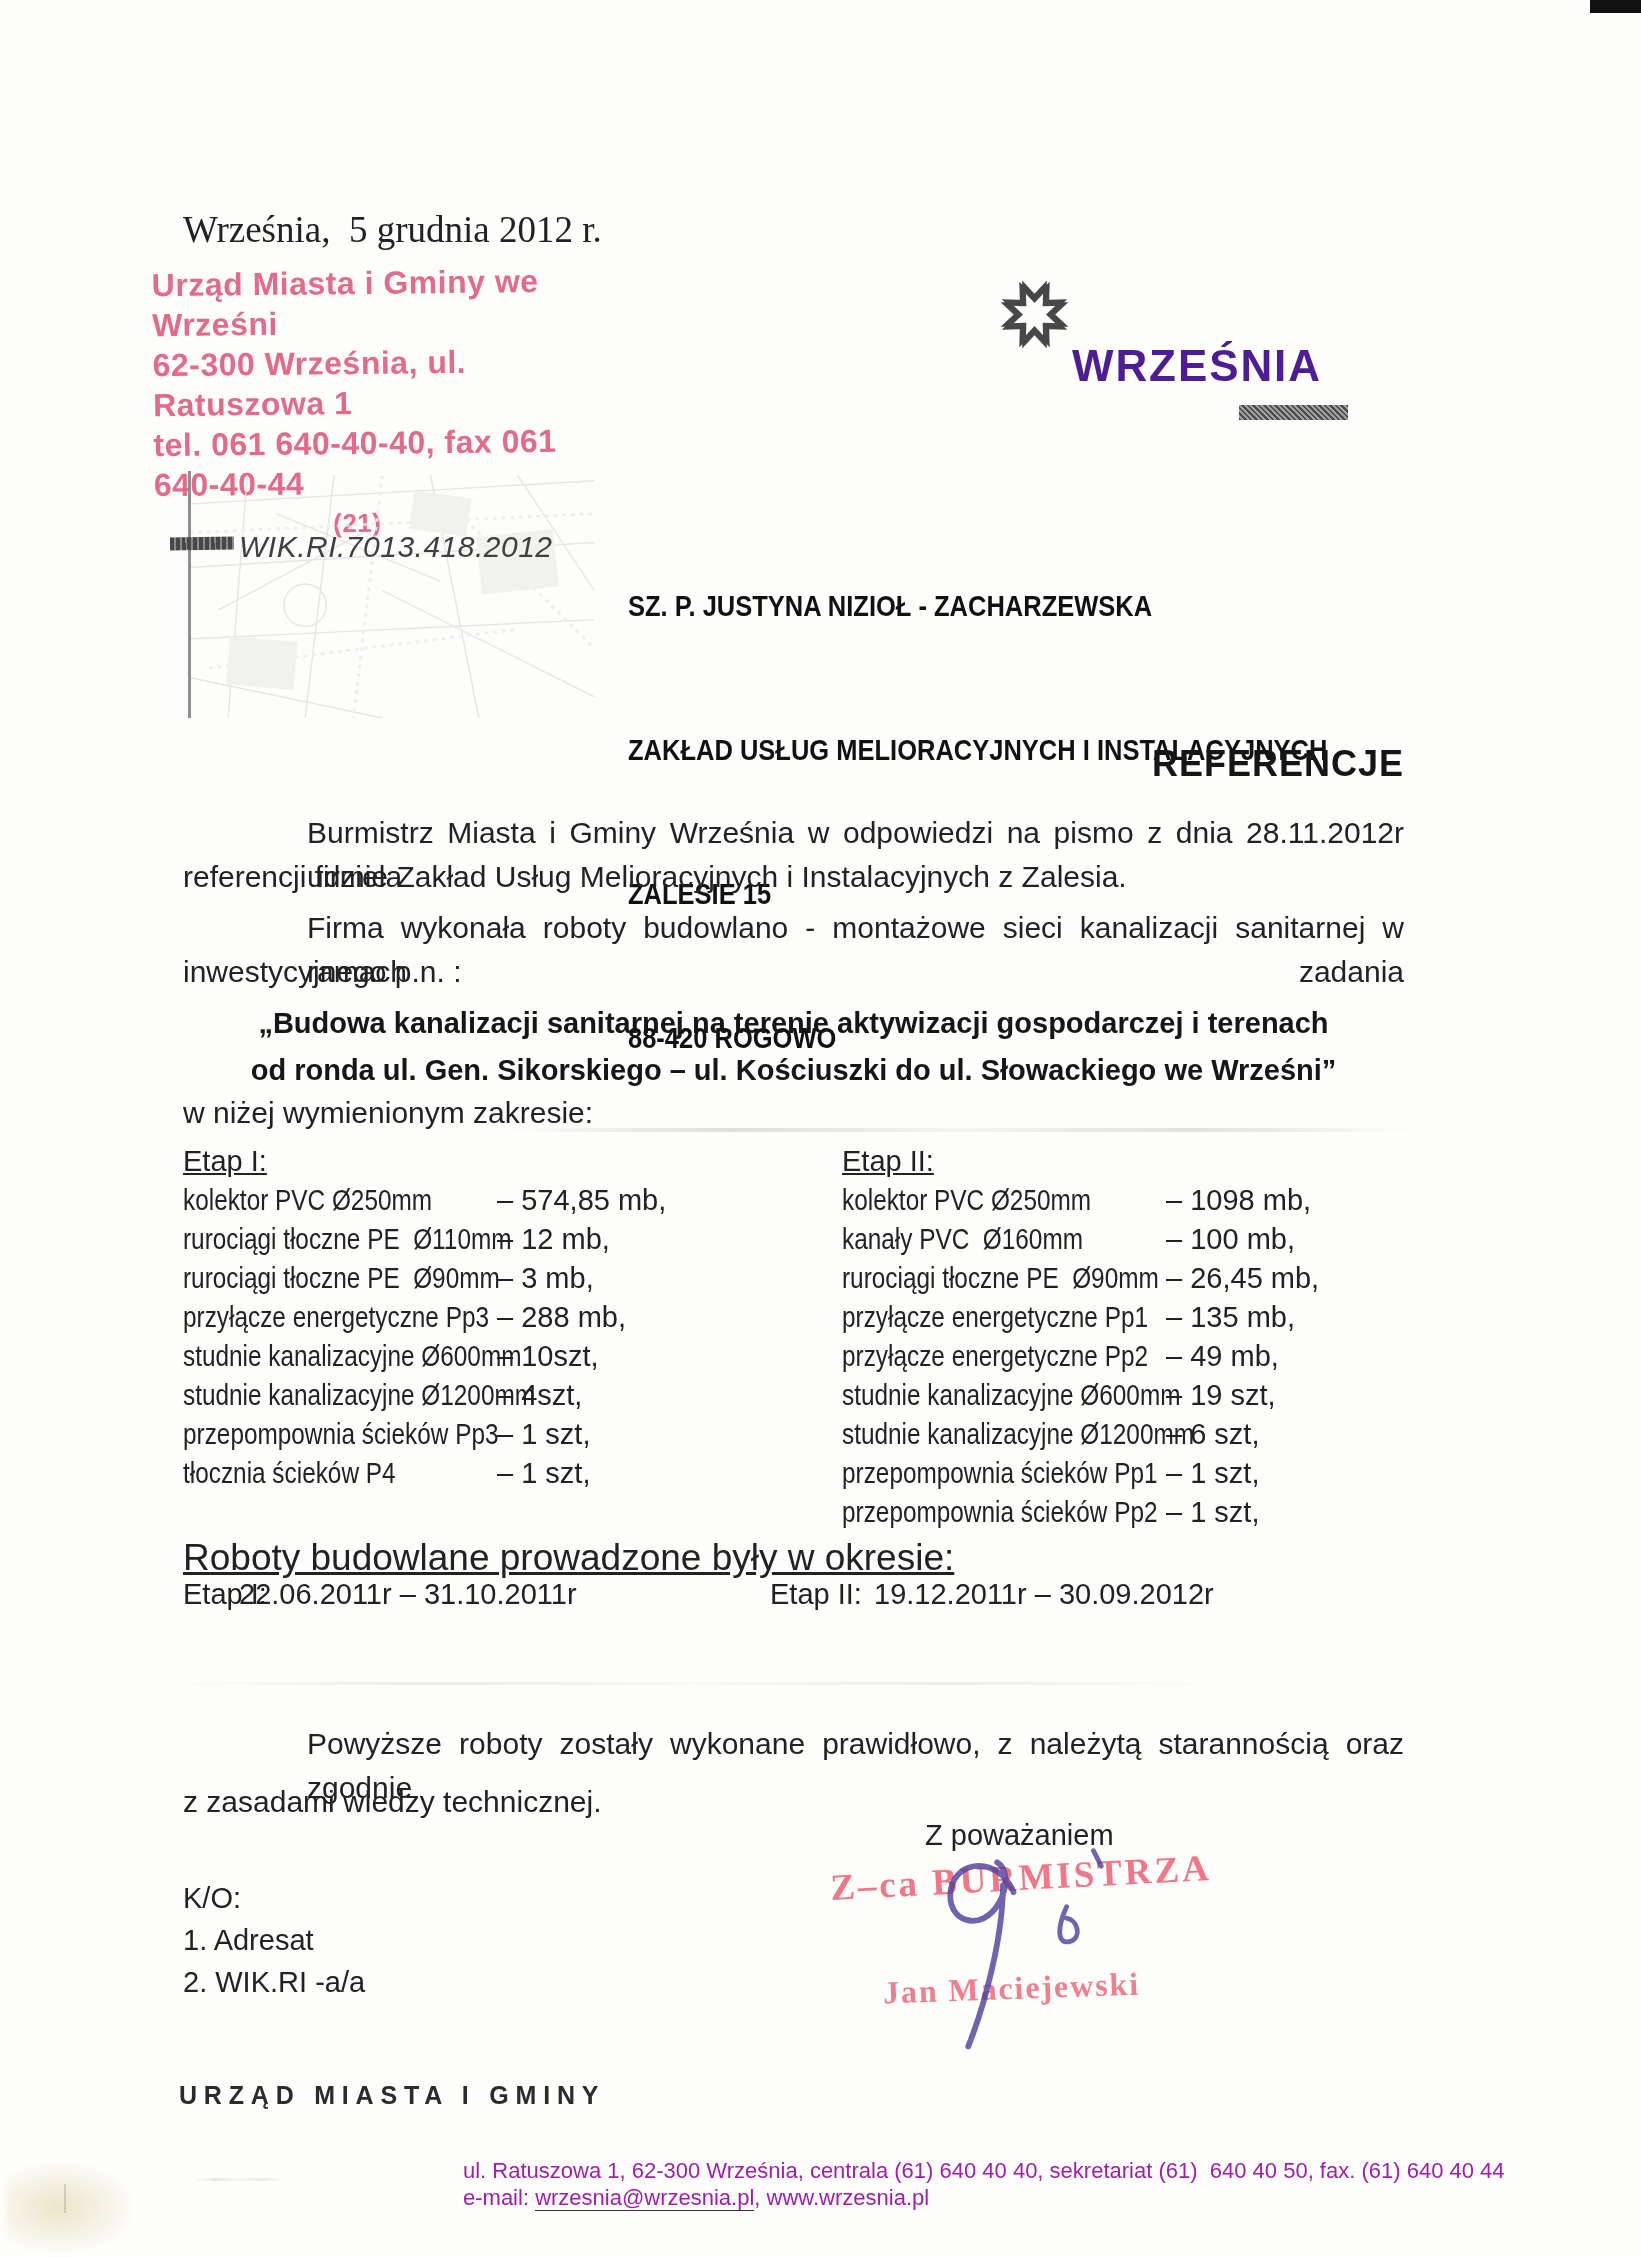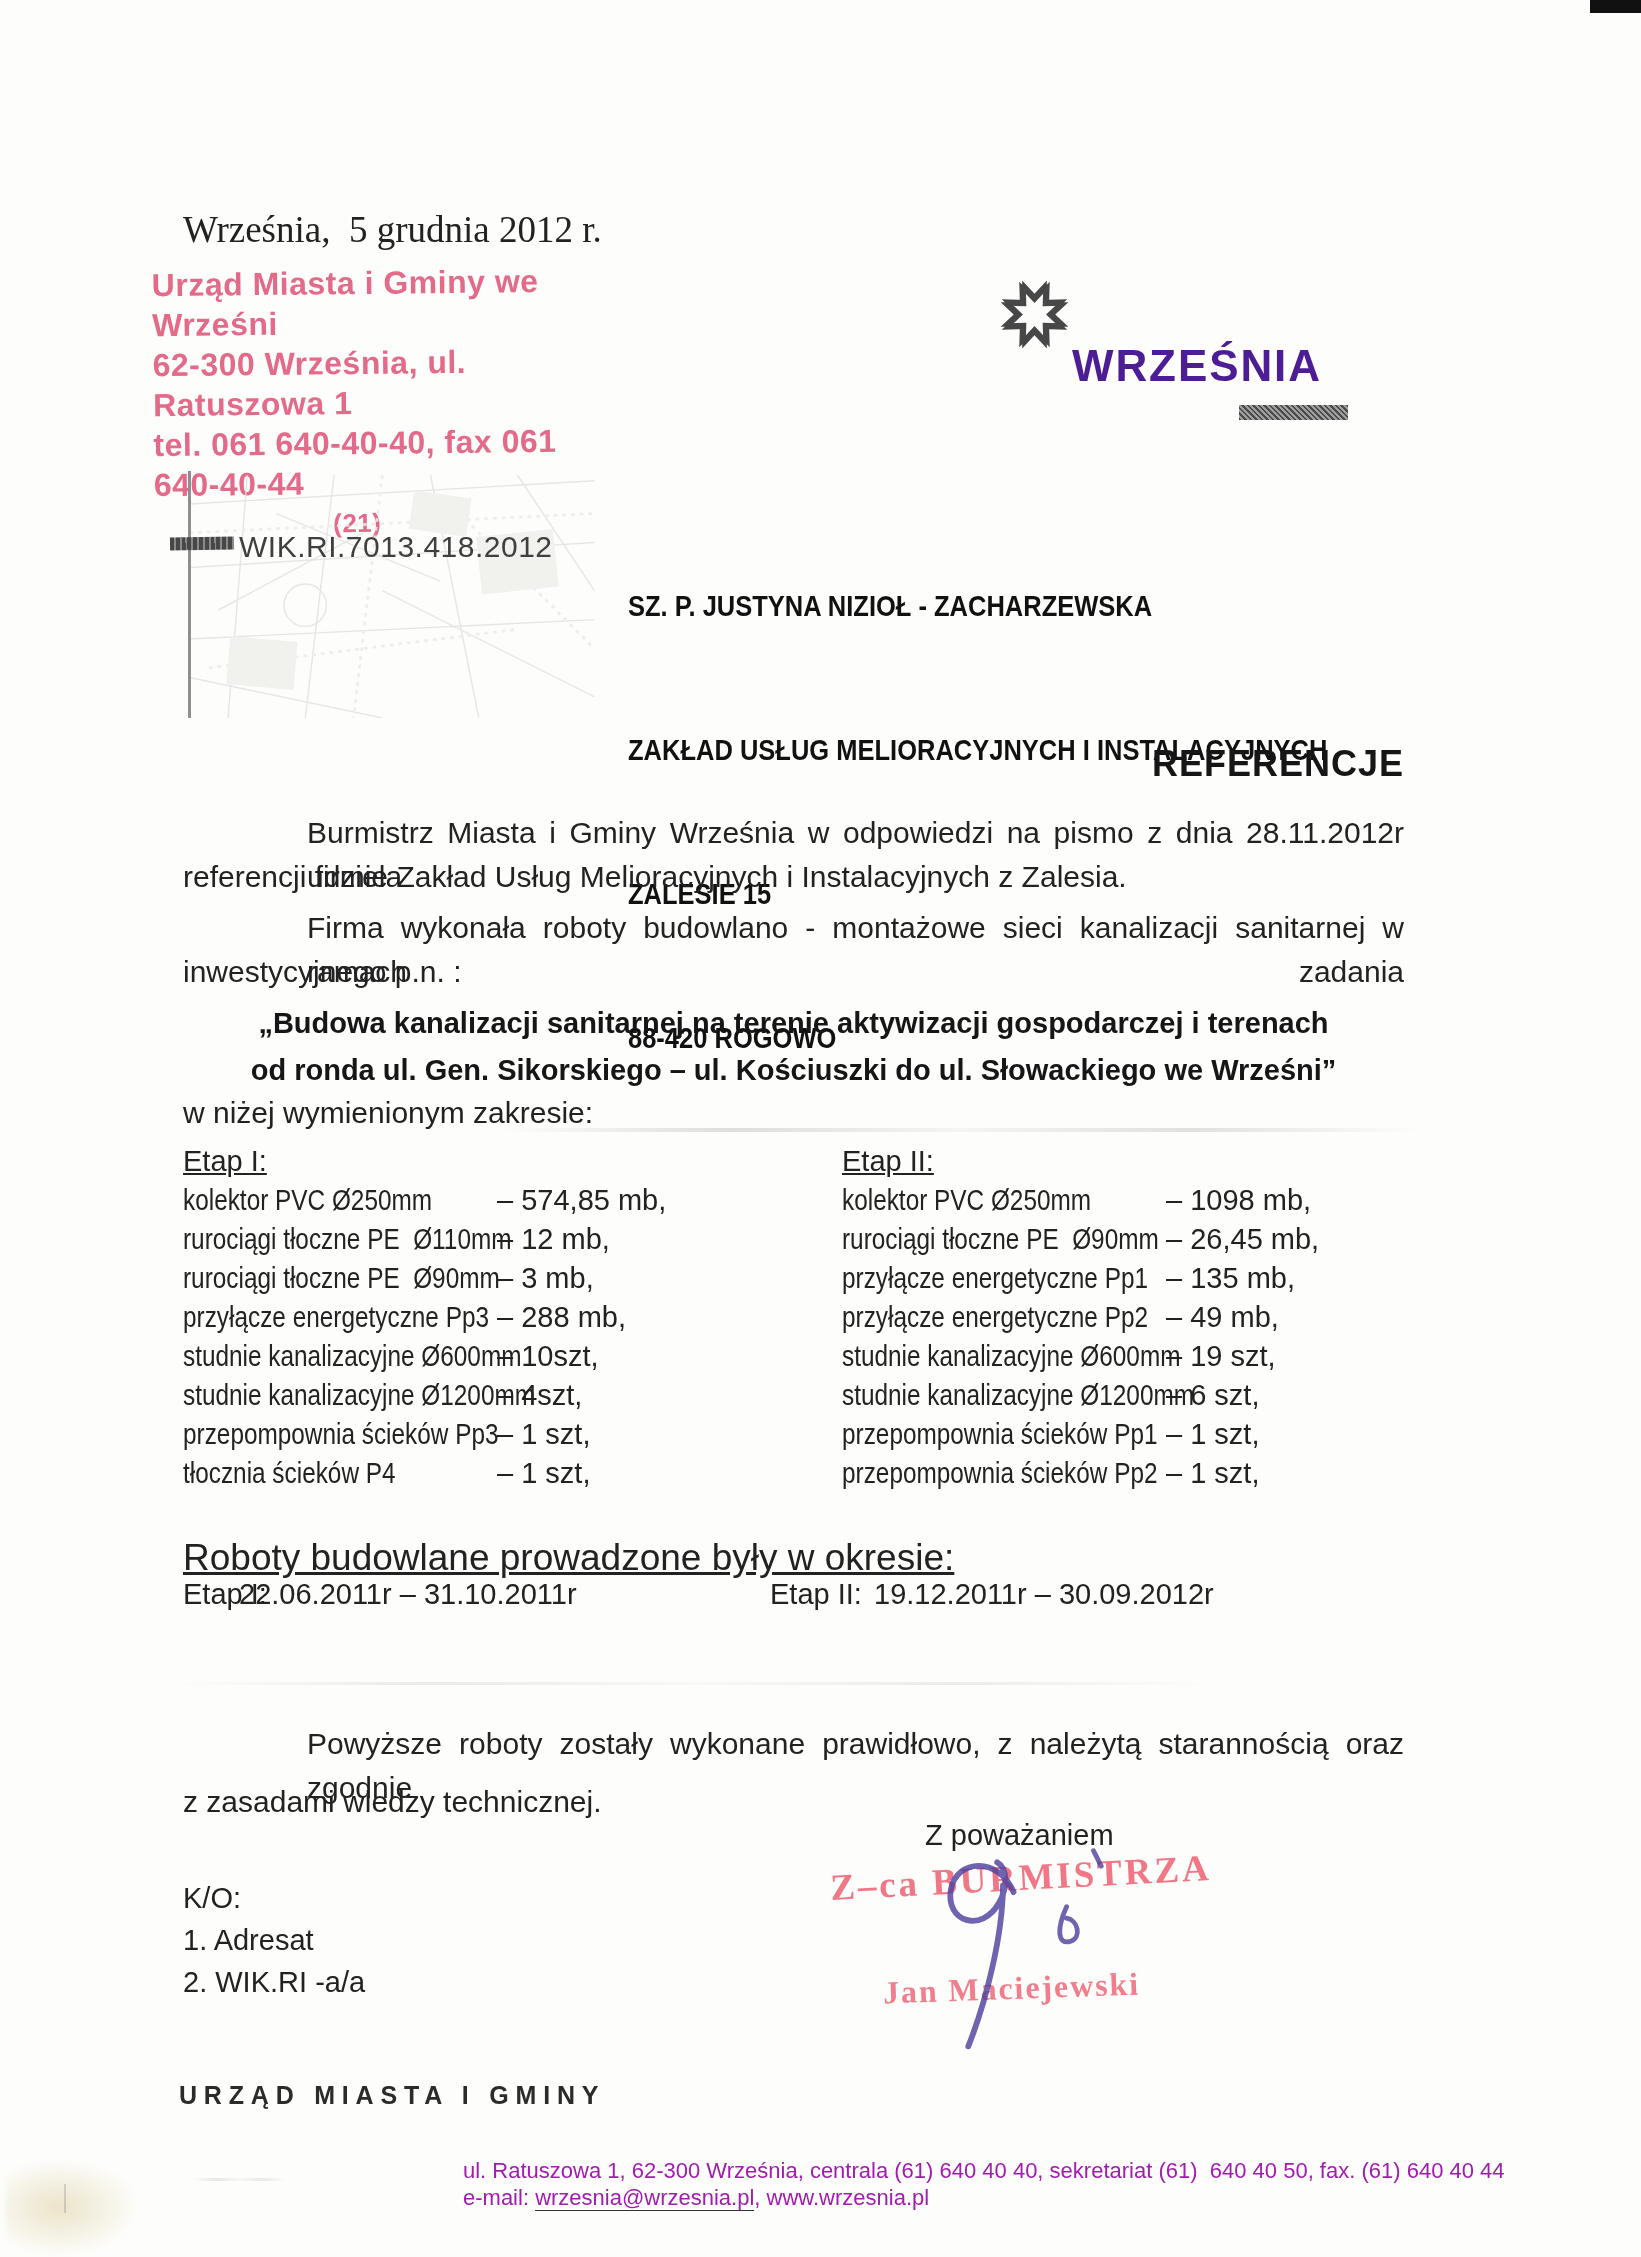--- a/index.html
+++ b/index.html
@@ -115,21 +115,21 @@
     </g>
     <g fill="#f0efec">
       <rect x="230" y="20" width="60" height="40" transform="rotate(8 260 40)"></rect>
       <rect x="300" y="60" width="80" height="60" transform="rotate(-6 340 90)"></rect>
       <rect x="40" y="170" width="70" height="50" transform="rotate(5 75 195)"></rect>
     </g>
   </svg>
 </div>
 <div class="abs vline" style="left:188px;top:471px;width:2.9px;height:247px;"></div>
 <div class="abs dash-bar" style="left:170px;top:537px;width:64px;height:12.6px;"></div>
-<div class="abs refnum" style="left:239px;top:530px;">WIK.RI.7013.418.2012</div>
+<div class="abs refnum" style="left:239px;top:530px;font-style:italic;">WIK.RI.7013.418.2012</div>
 
 <div class="abs addressee" style="left:628px;top:486px;">
   <div>SZ. P. JUSTYNA NIZIOŁ - ZACHARZEWSKA</div>
   <div>ZAKŁAD USŁUG MELIORACYJNYCH I INSTALACYJNYCH</div>
   <div>ZALESIE 15</div>
   <div>88-420 ROGOWO</div>
 </div>
 
 <div class="abs title" style="left:183px;top:743px;width:1221px;">REFERENCJE</div>
 
@@ -182,20 +182,24 @@
       <span class="lbl">tłocznia ścieków P4</span>
       <span class="val">– 1 szt,</span>
     </div>
 </div>
 
 <div class="abs etap etap2" style="left:842px;top:1145px;width:618px;">
   <div class="hd">Etap II:</div>
   <div class="row">
       <span class="lbl">kolektor PVC Ø250mm</span>
       <span class="val">– 1098 mb,</span>
+    </div>
+  <div class="row">
+      <span class="lbl">kanały PVC  Ø160mm</span>
+      <span class="val">– 100 mb,</span>
     </div>
   <div class="row">
       <span class="lbl">rurociągi tłoczne PE  Ø90mm</span>
       <span class="val">– 26,45 mb,</span>
     </div>
   <div class="row">
       <span class="lbl">przyłącze energetyczne Pp1</span>
       <span class="val">– 135 mb,</span>
     </div>
   <div class="row">

